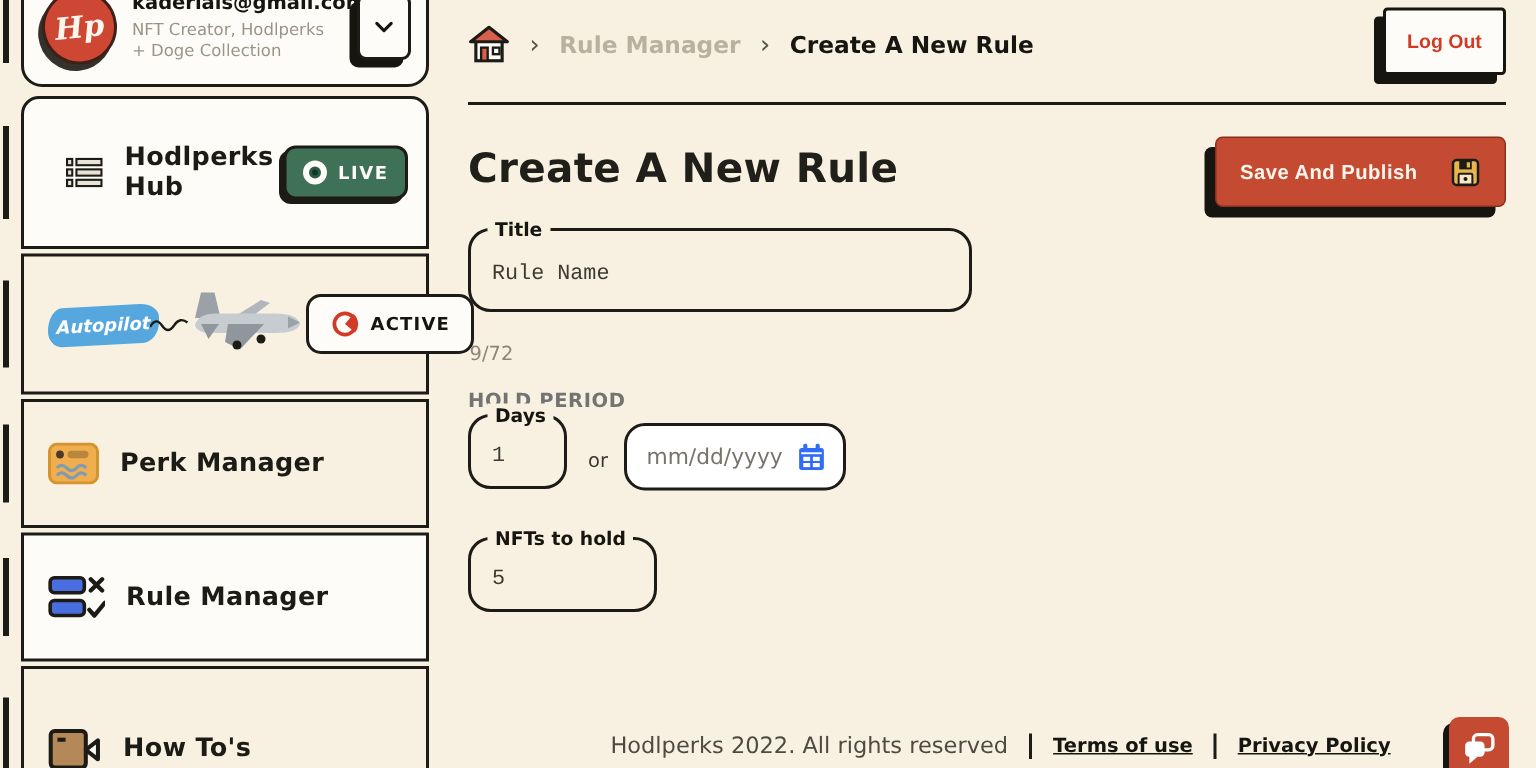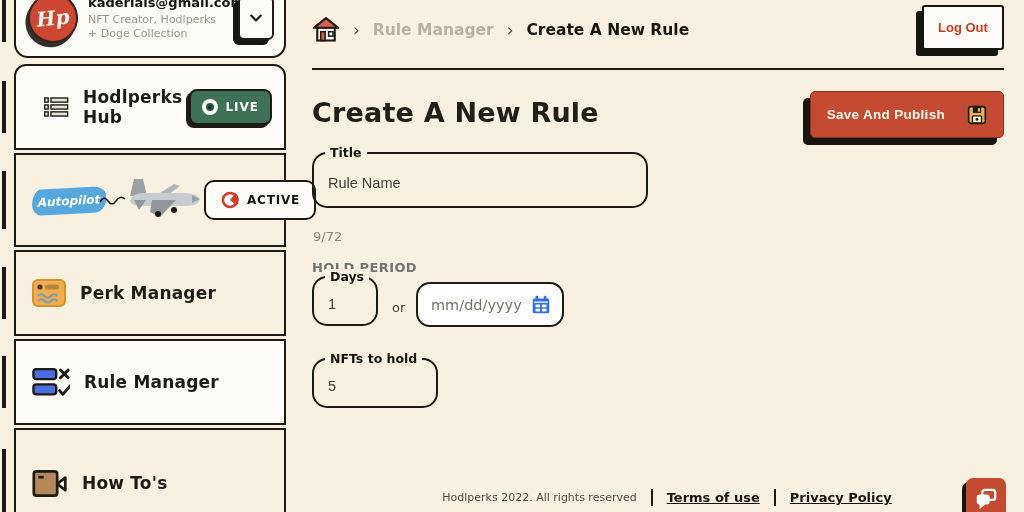--- a/index.html
+++ b/index.html
@@ -18,21 +18,21 @@
     box-shadow:-3px 4px 0 #35322c; display:flex; align-items:center; justify-content:center; flex:none;
     color:#fdf6ec; font:italic bold 20px "DejaVu Serif",serif; transform:rotate(-6deg); }
   .profile-text { margin-left:10px; width:130px; }
   .profile-email { font-size:13px; font-weight:bold; color:#17150f; white-space:nowrap; }
   .profile-sub { font-size:11px; line-height:1.3; color:#9b9486; margin-top:3px; }
   .chev-btn { margin-left:auto; width:36px; height:44px; background:#fdfcf8; border:2px solid #1d1b16;
     border-radius:6px; box-shadow:-5px 5px 0 #17150f; display:flex; align-items:center; justify-content:center; cursor:pointer; }
 
   .menu { position:absolute; top:64px; left:0; width:272px; display:flex; flex-direction:column; gap:3px; }
   .menu-item { display:flex; align-items:center; padding:0 12px 0 16px; height:86px; }
-  .menu-item.first { border-radius:12px 12px 0 0; height:86px;padding-left:28px; }
+  .menu-item.first { border-radius:12px 12px 0 0; height:102px;padding-left:28px; }
   .menu-item.cream { background:#f8f1e2; }
   .menu-item.tall { height:94px; }
   .menu-item.last { height:110px; }
   .menu-label { font-size:17px; font-weight:bold; margin-left:14px; letter-spacing:.2px; }
 
   .badge-live { margin-left:auto; display:flex; align-items:center; gap:7px; background:#3e7156;
     border:2px solid #1d1b16; border-radius:8px; box-shadow:-3px 3px 0 #1d1b16; padding:0 11px; height:36px;
     color:#fdfcf8; font-size:12px; font-weight:bold; letter-spacing:1px; }
   .rec-dot { width:16px; height:16px; border-radius:50%; background:#fdfcf8; display:flex; align-items:center; justify-content:center; }
   .rec-dot i { width:8px; height:8px; border-radius:50%; background:#12352a; border:2px solid #2b5b45; }
@@ -62,35 +62,35 @@
   .page-title { position:absolute; left:2px; top:97px; font-size:27px; font-weight:bold; color:#211f19; letter-spacing:.2px; }
   .save-btn { position:absolute; right:20px; top:91px; height:47px; padding:0 16px; background:#c54a32;
     border:1px solid #8c2f1d; border-radius:5px; box-shadow:-7px 7px 0 #17150f;
     display:flex; align-items:center; gap:22px; cursor:pointer;
     color:#fdf6ec; font-size:13.5px; font-weight:bold; letter-spacing:.3px; }
 
   .fieldbox { position:absolute; border:2px solid #1d1b16; border-radius:15px; background:transparent; }
   .fieldbox .legend { position:absolute; top:-9px; left:11px; background:#f8f1e2; padding:0 5px;
     font-size:12.5px; font-weight:bold; color:#17150f; }
   .fieldbox input { width:100%; height:100%; border:none; background:transparent; outline:none;
-    font-family:Liberation Sans, sans-serif; font-size:14.5px; color:#3f3b32; padding:6px 14px 0 14px; }
+    font-family:Liberation Mono, monospace; font-size:14.5px; color:#3f3b32; padding:6px 14px 0 14px; }
   .title-field { left:2px; top:152px; width:336px; height:56px; }
   .char-counter { position:absolute; left:3px; top:229px; font-size:13px; color:#8d8575; }
   .hold-label { position:absolute; left:2px; top:260px; font-size:13px; font-weight:bold; letter-spacing:.4px; color:#737373; }
   .days-field { left:2px; top:276px; width:66px; height:50px; }
   .or-label { position:absolute; left:82px; top:300px; font-size:13px; color:#3c3a33; }
   .date-field { position:absolute; left:106px; top:282px; width:148px; height:45px; background:#ffffff;
     border:2px solid #1d1b16; border-radius:14px; display:flex; align-items:center; padding:0 10px 0 13px; cursor:pointer; }
   .date-field input { flex:1; min-width:0; border:none; outline:none; background:transparent;
     font-family:"DejaVu Sans",sans-serif; font-size:14.5px; color:#5a564c; }
   .date-field input::placeholder { color:#77736a; opacity:1; }
   .nfts-field { left:2px; top:358px; width:126px; height:50px; }
 
   .footer { position:absolute; left:0; right:0; bottom:6px; display:flex; align-items:center; justify-content:center; gap:14px; }
-  .copyright { font-size:11px; color:#4d4a42; }
+  .copyright { font-size:15px; color:#4d4a42; }
   .foot-sep { width:2px; height:17px; background:#1d1b16; }
   .foot-link { font-size:13px; font-weight:bold; color:#17150f; text-decoration:underline; cursor:pointer; }
 
   .chat-btn { position:absolute; right:18px; bottom:-8px; width:40px; height:42px; background:#c54a32;
     border-radius:7px; box-shadow:-4px 4px 0 #17150f; display:flex; align-items:center; justify-content:center; cursor:pointer; }
 </style>
 </head>
 <body>
 
 <div class="screen">

